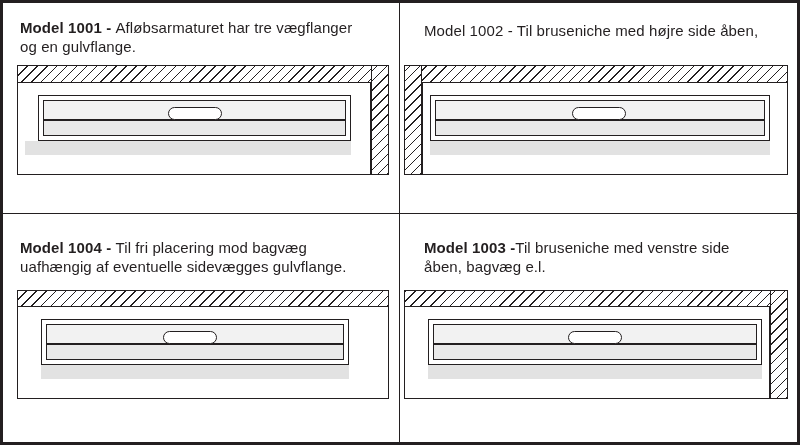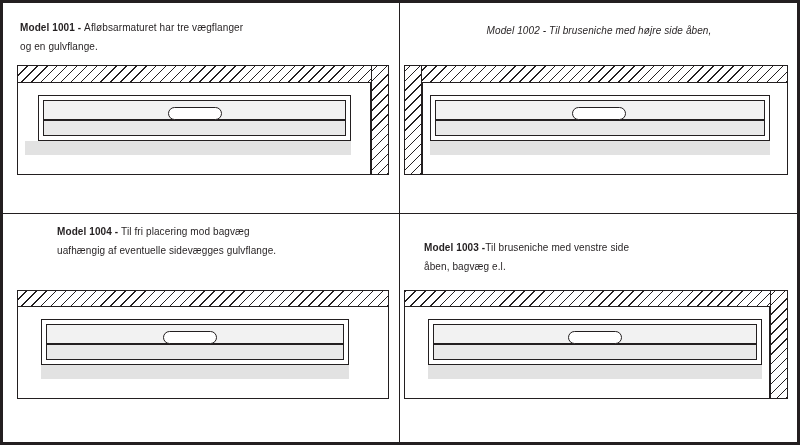--- a/index.html
+++ b/index.html
@@ -47,31 +47,31 @@
     position: absolute;
     box-sizing: border-box;
   }
   .p-tl { left: 3px;   top: 3px;   width: 396px; height: 210px; }
   .p-tr { left: 400px; top: 3px;   width: 397px; height: 210px; }
   .p-bl { left: 3px;   top: 214px; width: 396px; height: 228px; }
   .p-br { left: 400px; top: 214px; width: 397px; height: 228px; }
 
   .caption {
     position: absolute;
-    font-size: 10px;
+    font-size: 15px;
     line-height: 19px;
     color: #231f20;
     letter-spacing: 0.1px;
   }
   .caption .model {
     font-weight: bold;
   }
   .cap-tl { left: 17px;  top: 15px; width: 370px; }
-  .cap-tr { left: 24px;  top: 18px; width: 350px; text-align: center; text-indent: 0; font-style: italic; }
-  .cap-bl { left: 17px;  top: 8px; width: 370px; margin-left: 37px; }
+  .cap-tr { left: 24px;  top: 18px; width: 350px; text-align: left; text-indent: 0; }
+  .cap-bl { left: 17px;  top: 24px; width: 370px; }
   .cap-br { left: 24px;  top: 24px; width: 350px; }
 
   .cap-tr .line2 { padding-left: 30px; }
 
   
   .draw {
     position: absolute;
   }
   .hatch {
     position: absolute;

